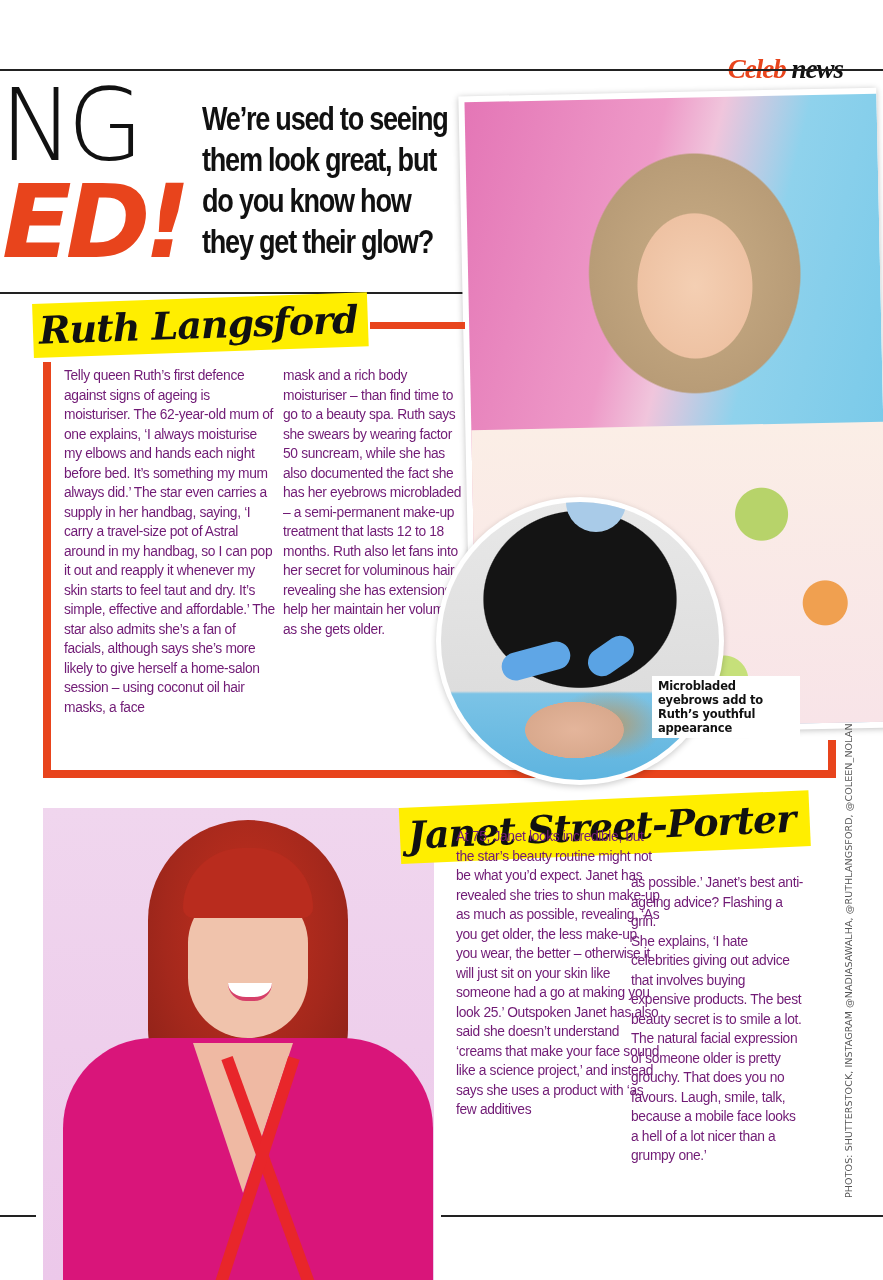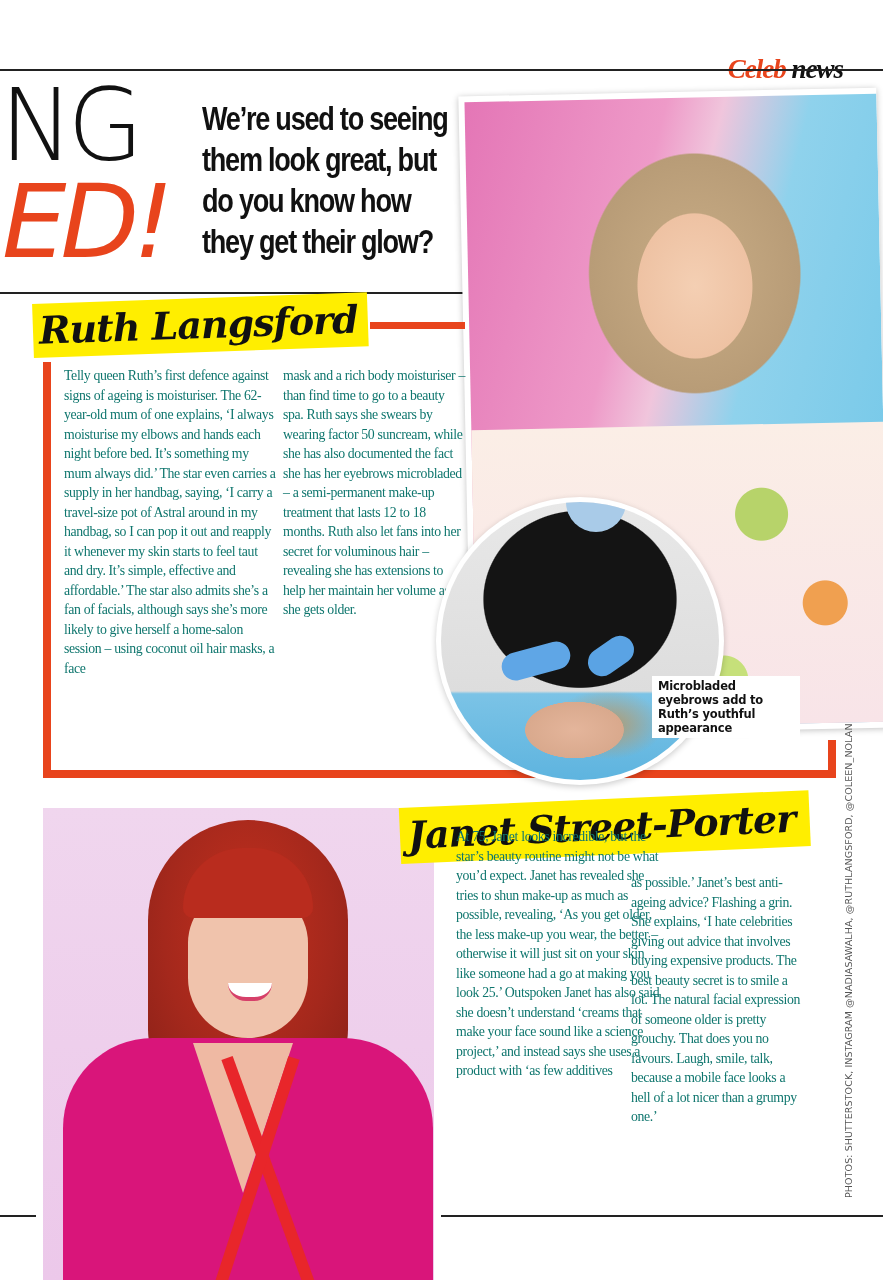--- a/index.html
+++ b/index.html
@@ -7,21 +7,21 @@
   body { position: relative; font-family: "Liberation Sans", "DejaVu Sans", sans-serif; color: #1a1a1a; }
 
   
   .section-label { position: absolute; right: 40px; top: 30px; font-family: "Liberation Serif", serif; font-style: italic; font-weight: bold; font-size: 27px; letter-spacing: -1px; margin-top: 24px; }
   .section-label .c1 { color: #e8441c; }
   .section-label .c2 { color: #111; }
   .top-rule { position: absolute; left: 0; right: 0; top: 69px; height: 2px; background: #222; }
 
   
   .head-ng { position: absolute; left: 0; top: 76px; font-family: "DejaVu Sans", sans-serif; font-weight: 200; font-size: 100px; line-height: 100px; letter-spacing: -6px; color: #111; transform: scaleX(0.98); transform-origin: left; }
-  .head-ed { position: absolute; left: 2px; top: 172px; font-family: "DejaVu Sans", sans-serif; font-style: italic; font-size: 102px; line-height: 100px; letter-spacing: -6px; color: #e8441c; font-weight: 400; }
+  .head-ed { position: absolute; left: 2px; top: 172px; font-family: "DejaVu Sans", sans-serif; font-style: italic; font-size: 102px; line-height: 100px; letter-spacing: -6px; color: #e8441c; font-weight: 700; }
   .standfirst { position: absolute; left: 202px; top: 98px; width: 240px; font-family: "Liberation Sans Narrow", "Liberation Sans", sans-serif; font-weight: bold; font-size: 33px; line-height: 41px; letter-spacing: -1.5px; color: #111; transform: scaleX(0.82); transform-origin: left top; width: 300px; }
   .mid-rule { position: absolute; left: 0; width: 463px; top: 292px; height: 2px; background: #222; }
 
   
   .ruth-photo { position: absolute; left: 465px; top: 92px; width: 418px; height: 640px; background: #fff; box-shadow: 0 1px 6px rgba(0,0,0,0.25); transform: rotate(-1.2deg); overflow: hidden; }
   .ruth-photo .bg { position: absolute; left: 6px; top: 6px; right: 0; bottom: 6px;
     background:
       radial-gradient(ellipse 95px 120px at 55% 30%, #f4cfb3 0%, #eec2a3 60%, transparent 61%),
       radial-gradient(ellipse 150px 170px at 55% 28%, #c9ad86 0%, #b89c77 70%, transparent 71%),
       linear-gradient(180deg, transparent 0%, transparent 55%, #f7e6d8 56%, #f3d9e0 100%),
@@ -38,21 +38,21 @@
   }
 
   
   .ruth-frame-left { position: absolute; left: 43px; top: 362px; width: 8px; height: 416px; background: #e8441c; }
   .ruth-frame-bottom { position: absolute; left: 43px; top: 770px; width: 793px; height: 8px; background: #e8441c; }
   .ruth-frame-right { position: absolute; left: 828px; top: 740px; width: 8px; height: 38px; background: #e8441c; }
   .ruth-frame-top { position: absolute; left: 370px; top: 322px; width: 95px; height: 7px; background: #e8441c; }
   .name-tag { position: absolute; background: #ffee00; font-family: "DejaVu Serif", serif; font-style: italic; font-weight: bold; color: #111; letter-spacing: -1px; white-space: nowrap; }
   .ruth-name { left: 33px; top: 304px; padding: 0 10px 0 6px; height: 54px; font-size: 38px; line-height: 54px; transform: rotate(-2deg); transform-origin: left center; }
 
-  .body-col { position: absolute; font-family: Liberation Serif, serif; font-size: 13.8px; line-height: 19.5px; color: #0f766e; letter-spacing: -0.35px; white-space: pre-line; }
+  .body-col { position: absolute; font-family: Liberation Sans, sans-serif; font-size: 13.8px; line-height: 19.5px; color: #701a75; letter-spacing: -0.35px; white-space: pre-line; }
   .ruth-col1 { left: 64px; top: 366px; width: 212px; }
   .ruth-col2 { left: 283px; top: 366px; width: 185px; }
 
   
   .inset { position: absolute; left: 436px; top: 497px; width: 288px; height: 288px; border-radius: 50%; background: #fff; box-shadow: 0 2px 6px rgba(0,0,0,0.2); overflow: hidden; }
   .inset .img { position: absolute; left: 5px; top: 5px; right: 5px; bottom: 5px; border-radius: 50%; overflow: hidden;
     background:
       radial-gradient(ellipse 70px 40px at 48% 82%, #e4b59b 0%, #d9a98d 70%, transparent 71%),
       radial-gradient(ellipse 80px 50px at 60% 80%, #b59a6d 0%, transparent 70%),
       linear-gradient(180deg, transparent 0%, transparent 68%, #7bc3e6 69%, #5eb4df 100%),

